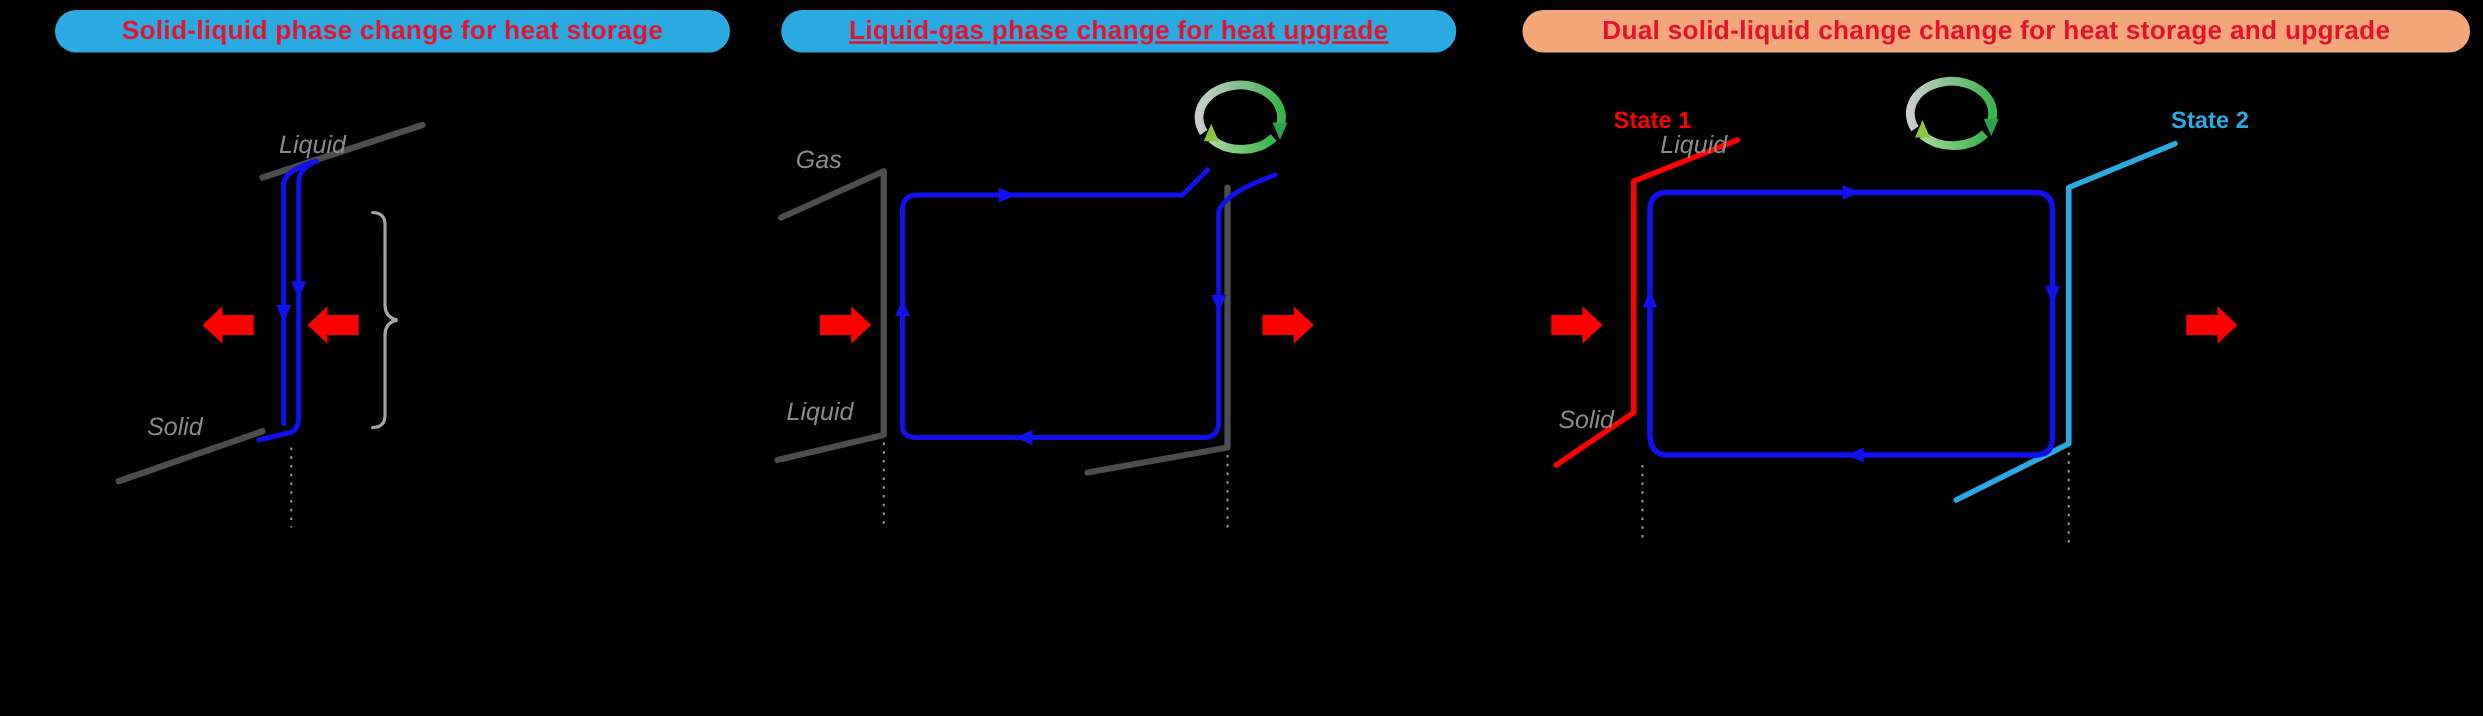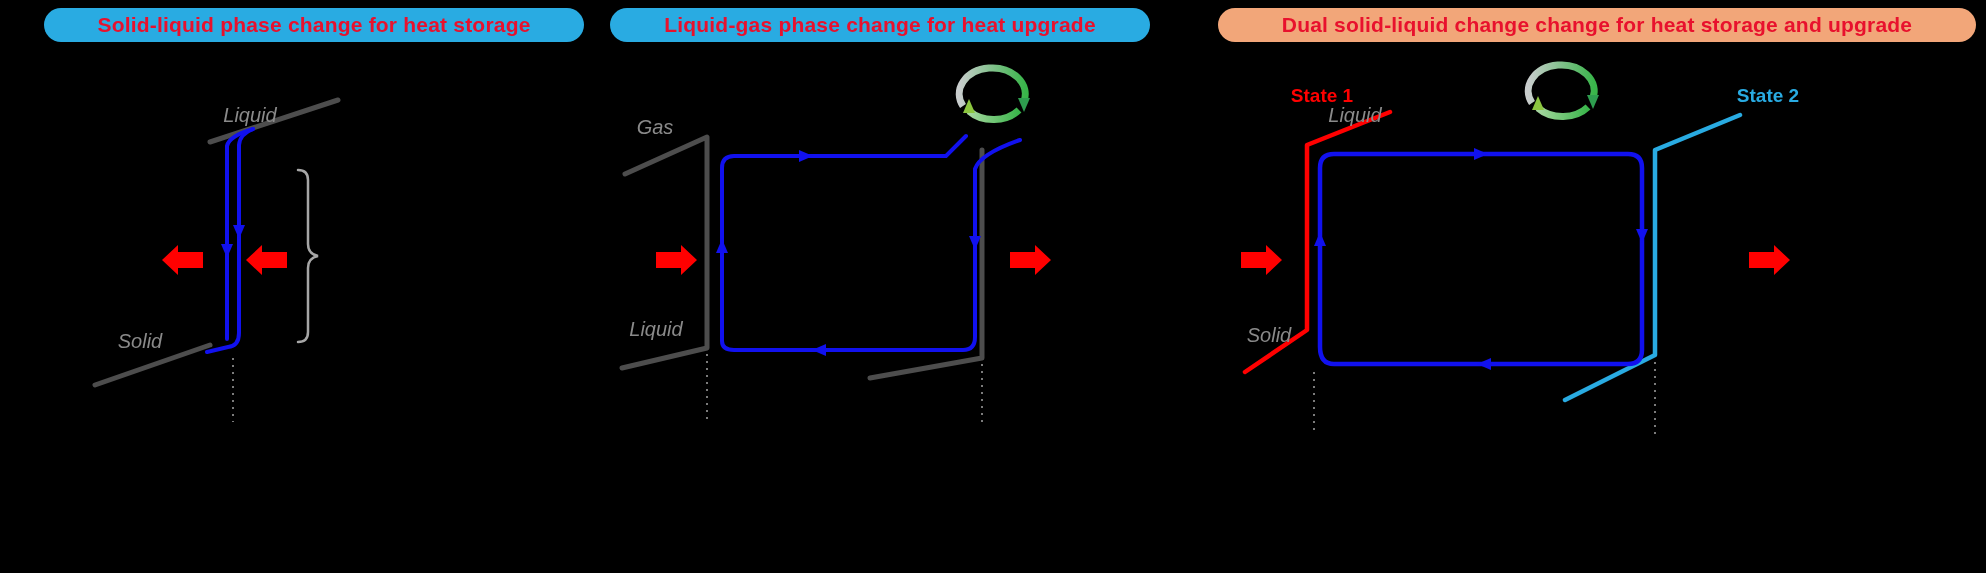--- a/index.html
+++ b/index.html
@@ -9,21 +9,21 @@
     display:flex; font-family:"Liberation Sans", sans-serif; overflow:hidden;
   }
   .panel { position:relative; height:100%; }
   .p1 { width:610px; } .p2 { width:600px; } .p3 { width:776px; }
   .header {
     height:34px; margin-top:8px; border-radius:17px;
     font-weight:bold; font-size:21px; letter-spacing:0.2px;
     display:flex; align-items:center; justify-content:center;
   }
   .h1 { margin-left:44px; width:540px; }
-  .h2 { width:540px; }
+  .h2 { margin-left:15px; width:540px;text-decoration:underline; }
   .h3 { margin-left:8px;  width:758px; }
   svg.diagram { display:block; }
   text.phase { font-style:italic; font-size:20px; }
   text.state { font-weight:bold; font-size:19px; }
 </style>
 </head>
 <body>
 
 <div class="canvas">
 

